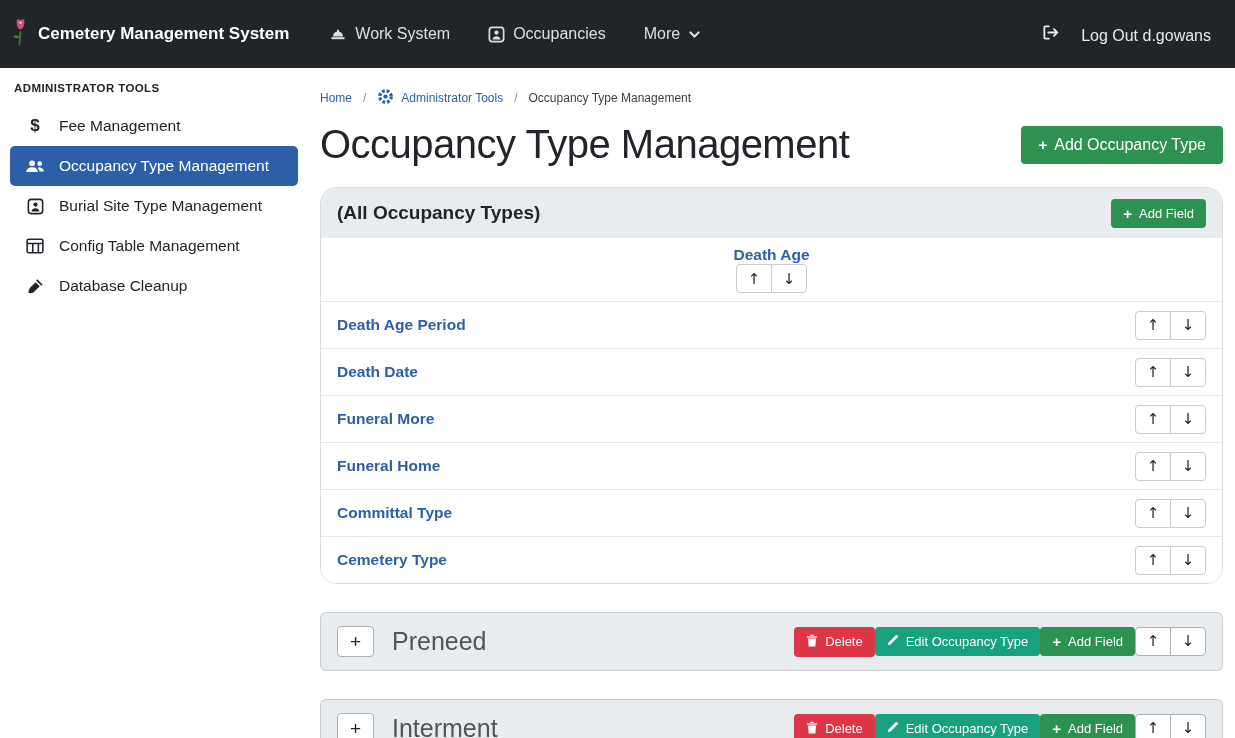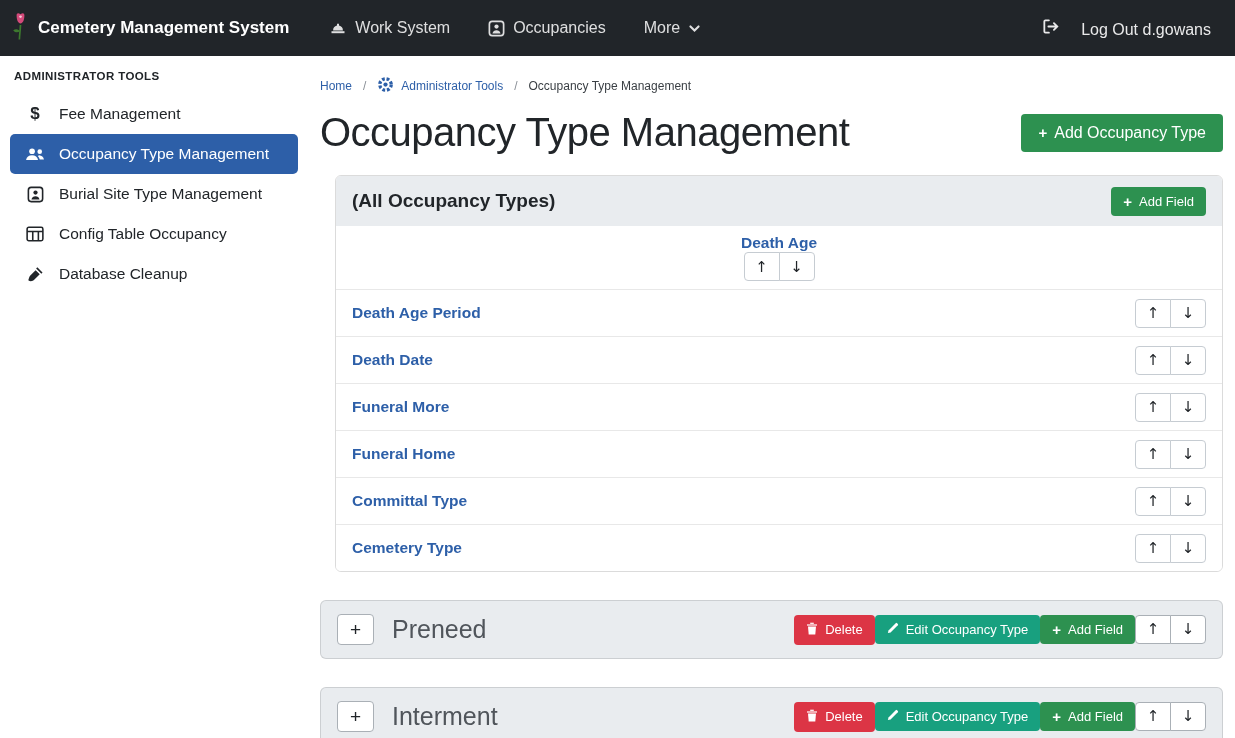--- a/index.html
+++ b/index.html
@@ -3,21 +3,21 @@
 <meta charset="utf-8">
 <style>
   * { box-sizing: border-box; margin: 0; padding: 0; }
   html,body { width:1235px; height:738px; overflow:hidden; }
   body {
     font-family: "Liberation Sans", "DejaVu Sans", sans-serif;
     font-size: 16px; color:#212529; background:#fff;
   }
   
   .navbar {
-    height:56px; background:#212529; color:#fff;
+    height:68px; background:#212529; color:#fff;
     display:flex; align-items:center; padding:0 24px 0 12px;
   }
   .brand { display:flex; align-items:center; gap:9px; font-weight:700; font-size:17px; color:#fff; cursor:pointer; }
   .nav-links { display:flex; align-items:center; margin-left:40px; gap:38px; }
   .nav-item { display:flex; align-items:center; gap:8px; color:rgba(255,255,255,.85); font-size:16px; cursor:pointer; }
   .nav-item svg { display:block; }
   .logout { margin-left:auto; display:flex; align-items:flex-end; gap:21px; color:rgba(255,255,255,.9); font-size:16px; cursor:pointer; }
 
   
   .layout { display:flex; height:684px; }
@@ -45,21 +45,21 @@
   .page-title { font-size:40px; font-weight:500; color:#212529; letter-spacing:-.5px; }
   .btn { border:none; border-radius:4px; color:#fff; cursor:pointer; display:inline-flex; align-items:center; gap:7px; font-family:inherit; }
   .btn .plus { font-weight:700; font-size:15px; line-height:1; }
   .btn-green { background:#2d9150; }
   .btn-red { background:#dc3545; }
   .btn-teal { background:#18a07f; }
   .btn-lg { font-size:16px; padding:10px 17px; }
   .btn-sm { font-size:13px; padding:7px 12px; }
 
   
-  .card { border:1px solid rgba(0,0,0,.14); border-radius:6px; overflow:hidden; margin-bottom:28px;margin-left:15px; }
+  .card { border:1px solid rgba(0,0,0,.14); border-radius:16px; overflow:hidden; margin-bottom:28px; }
   .card-header {
     background:#e9ecef; min-height:50px; padding:9px 16px;
     display:flex; align-items:center; justify-content:space-between;
   }
   .card-title { font-size:19px; font-weight:600; color:#212529; }
   .field-row {
     display:flex; align-items:center; justify-content:space-between;
     padding:8px 16px; min-height:47px; border-top:1px solid rgba(0,0,0,.09); background:#fff;
   }
   .field-link { color:#2d5fa8; font-weight:700; font-size:15.5px; text-decoration:none; cursor:pointer; }
@@ -179,21 +179,21 @@
       <span>Burial Site Type Management</span>
     </div>
 
     <div class="side-item">
       <span class="sicon">
         <svg width="18" height="16" viewBox="0 0 16 14" fill="none" stroke="currentColor" stroke-width="1.4">
           <rect x="1" y="1" width="14" height="12" rx="1.5"></rect>
           <path d="M1 4.8h14M6 4.8V13M11 4.8V13"></path>
         </svg>
       </span>
-      <span>Config Table Occupancy</span>
+      <span>Config Table Management</span>
     </div>
 
     <div class="side-item">
       <span class="sicon">
         <svg width="19" height="17" viewBox="0 0 16 16" fill="currentColor">
           <path d="M9.7 1.2 14.6 6.1l-1.1 1.1L8.6 2.3z"></path>
           <path d="M8.1 3.9 12 7.8 7 12.8C5.4 14.4 3 14.8 1.2 13.4 1.8 11.7 2 10 3.1 8.9z"></path>
         </svg>
       </span>
       <span>Database Cleanup</span>

